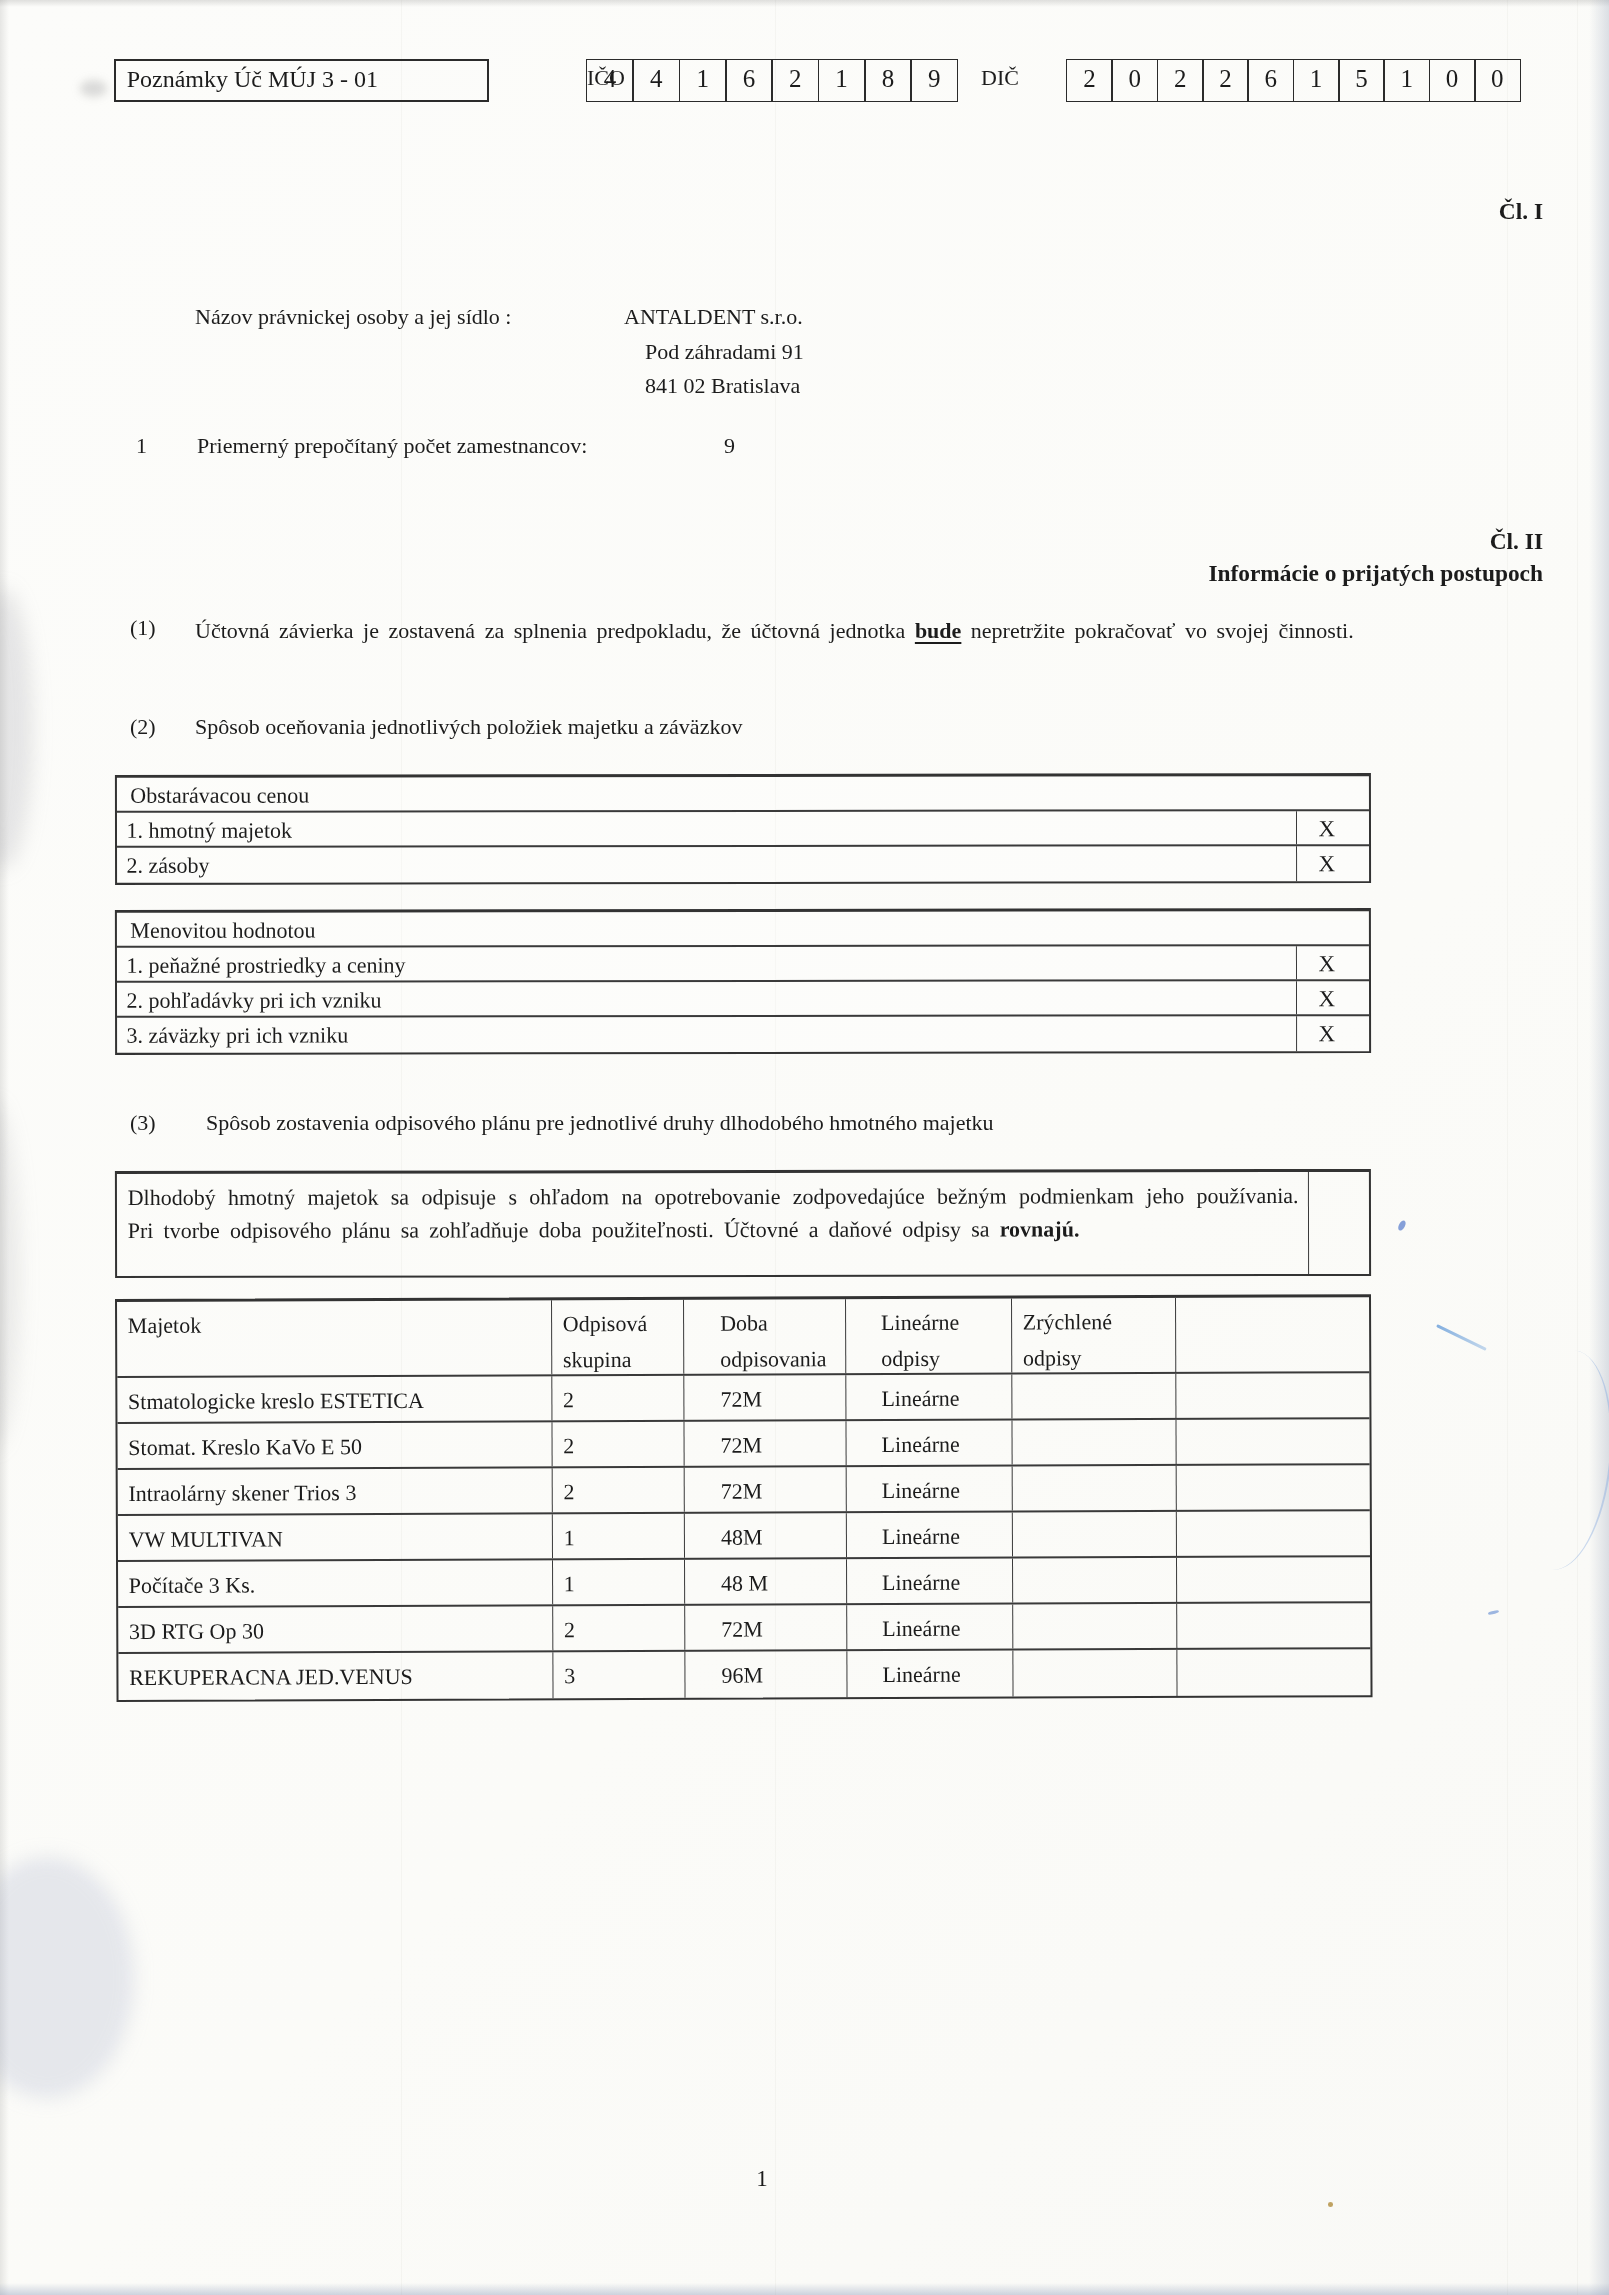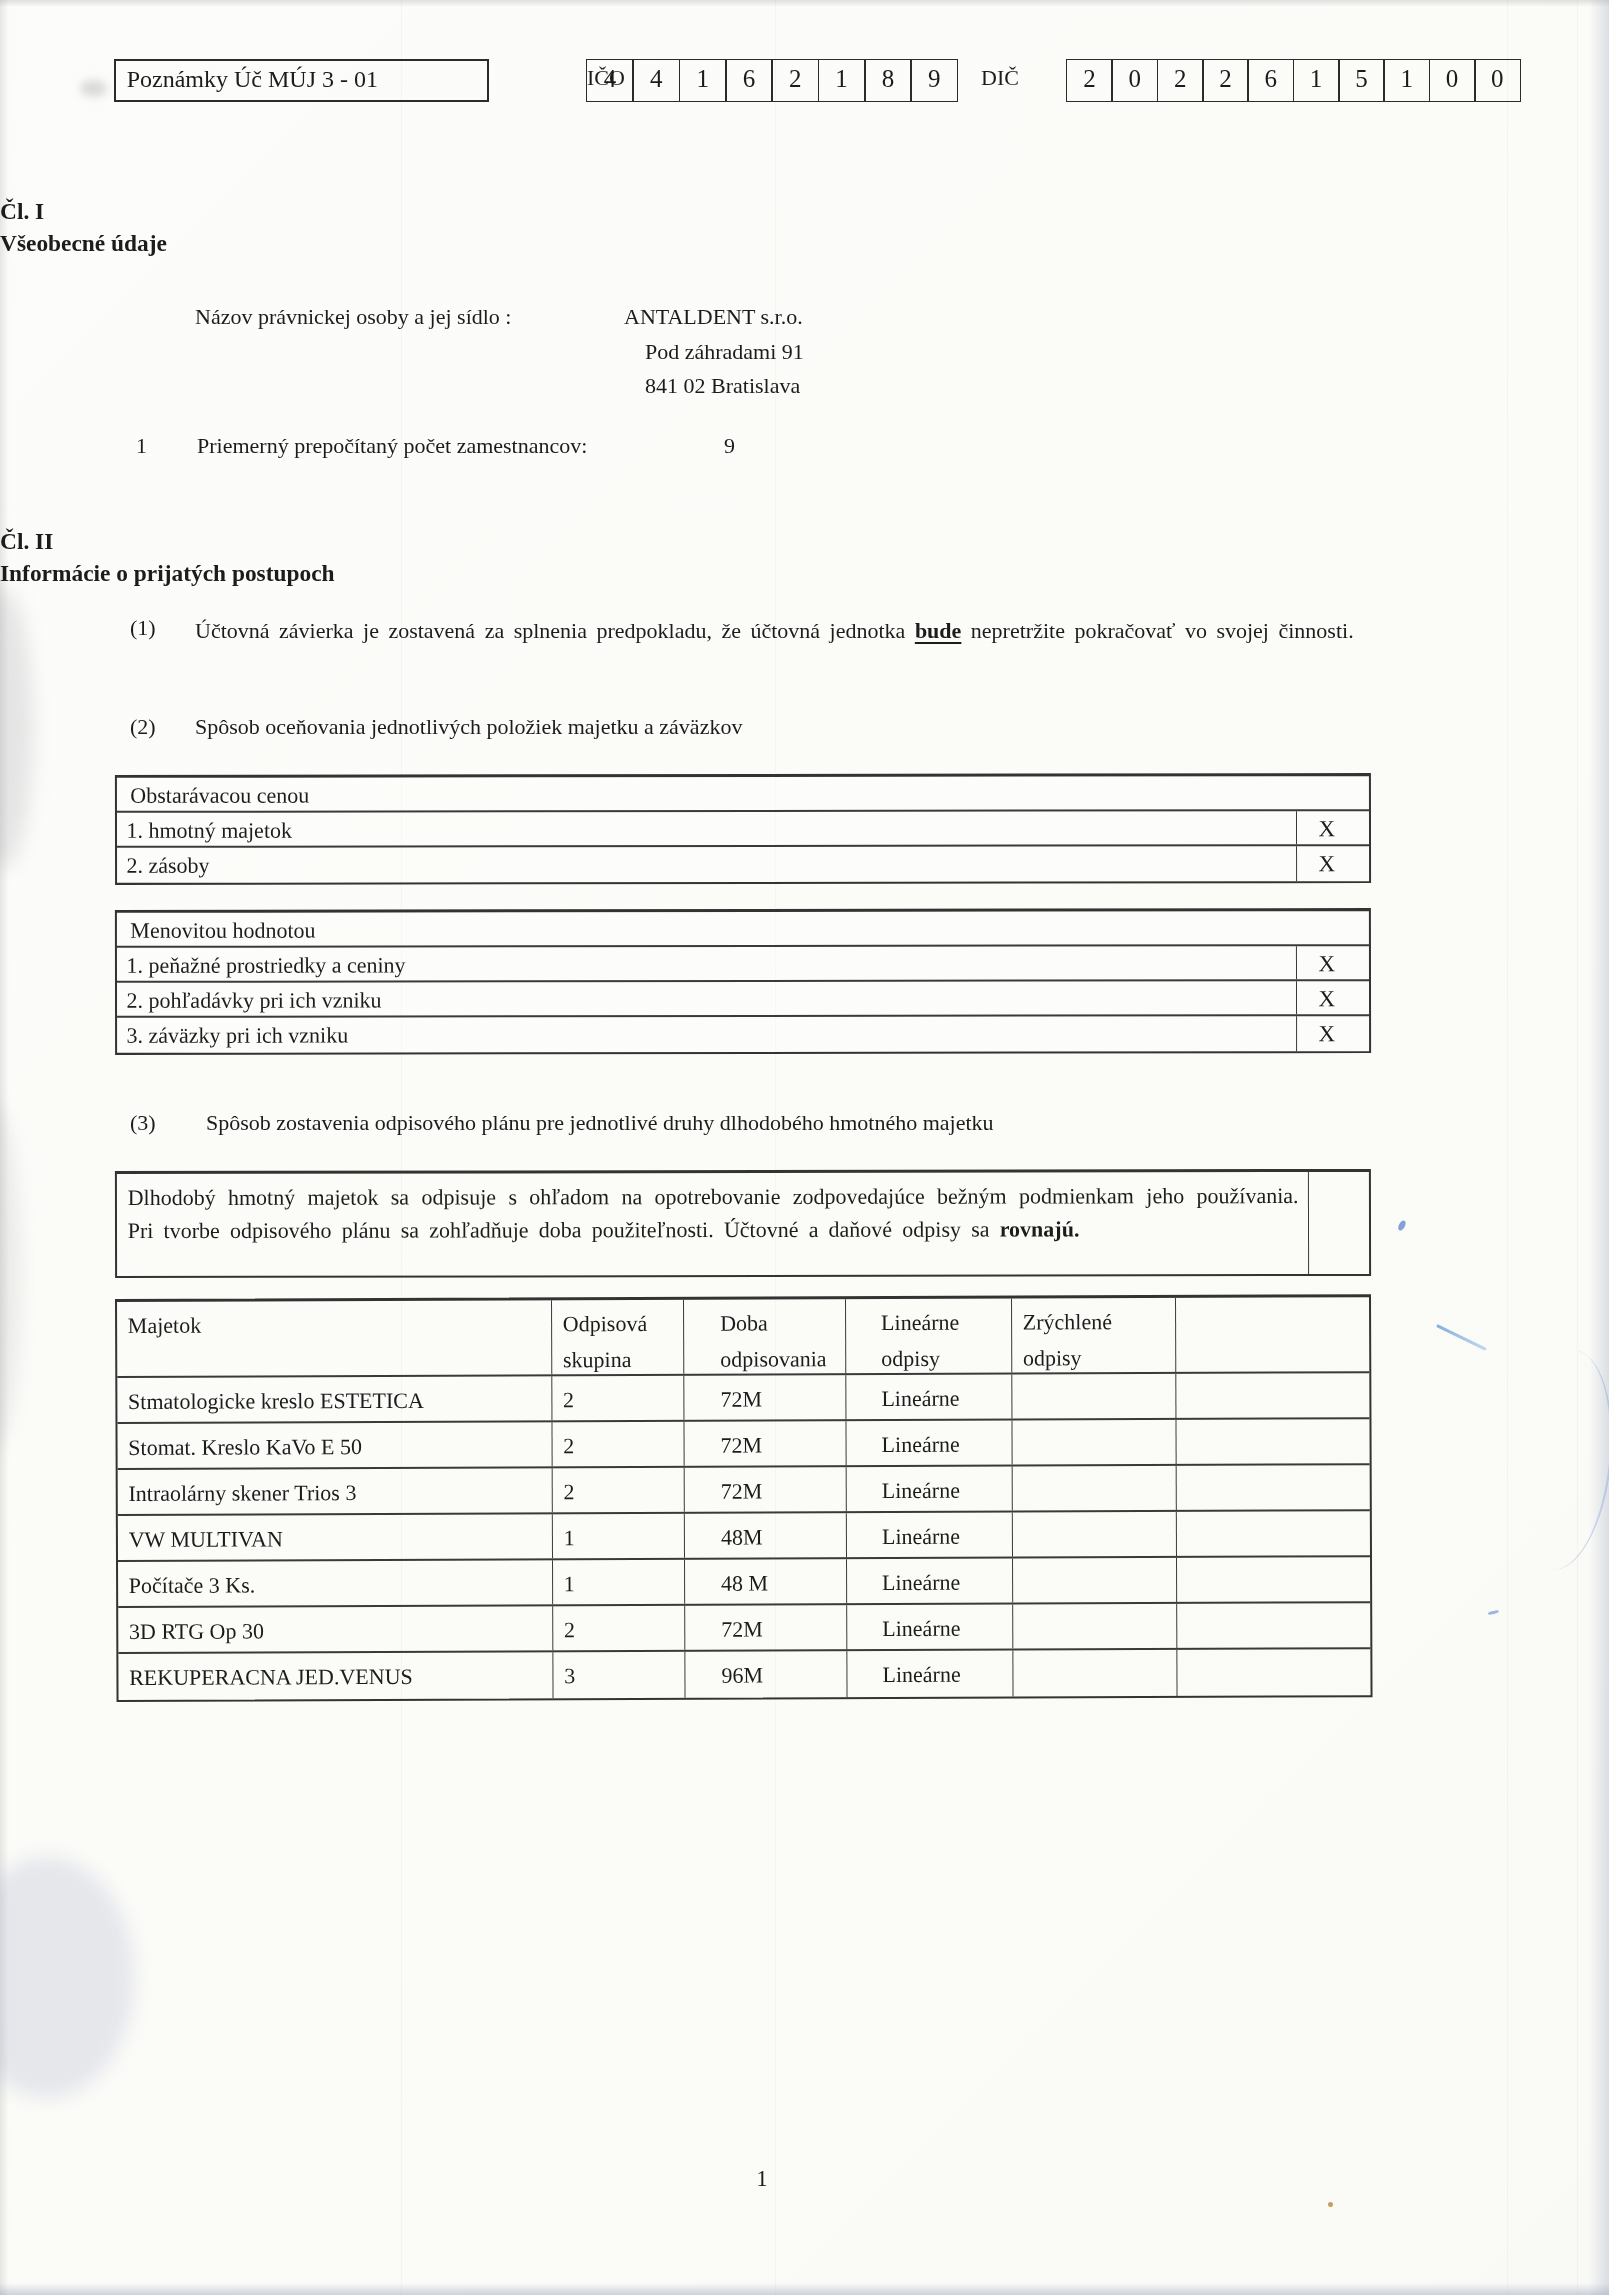--- a/index.html
+++ b/index.html
@@ -46,21 +46,21 @@
   .reg-label{position:absolute;top:65px;font-size:25px;}
   .ico-label{left:544px;margin-left:43px;} .dic-label{left:981px;}
   .digit-row{position:absolute;top:59px;display:flex;}
   .ico-row{left:586px;} .dic-row{left:1066px;}
   .digit-cell{width:48px;height:43px;border:1.7px solid #2b2b2b;margin-left:-1.7px;
     font-size:25px;text-align:center;padding-top:5.3px;}
   .dic-row .digit-cell{width:47px;}
   .digit-row .digit-cell:first-child{margin-left:0;}
 
   
-  .center-line{position:absolute;left:0;width:1543px;text-align:left;
+  .center-line{position:absolute;left:0;width:1543px;text-align:right;
     font-weight:bold;font-size:23.4px;}
   .h-cl1{top:198px;} .h-cl1sub{top:230px;}
   .h-cl2{top:528px;} .h-cl2sub{top:560px;}
 
   .txt{position:absolute;font-size:22px;white-space:nowrap;}
   .name-label{left:195px;top:304px;}
   .company-name{left:624px;top:304px;}
   .addr1{left:645px;top:339px;}
   .addr2{left:645px;top:373px;}
   .item-num{left:136px;top:433px;}
@@ -154,21 +154,20 @@
     <div class="digit-cell">2</div>
     <div class="digit-cell">6</div>
     <div class="digit-cell">1</div>
     <div class="digit-cell">5</div>
     <div class="digit-cell">1</div>
     <div class="digit-cell">0</div>
     <div class="digit-cell">0</div>
   </div>
 
   <div class="center-line h-cl1">Čl. I</div>
-  <div class="center-line h-cl1sub">Všeobecné údaje</div>
 
   <div class="txt name-label">Názov právnickej osoby a jej sídlo :</div>
   <div class="txt company-name">ANTALDENT s.r.o.</div>
   <div class="txt addr1">Pod záhradami 91</div>
   <div class="txt addr2">841 02 Bratislava</div>
 
   <div class="txt item-num">1</div>
   <div class="txt item-label">Priemerný prepočítaný počet zamestnancov:</div>
   <div class="txt item-value">9</div>
 

